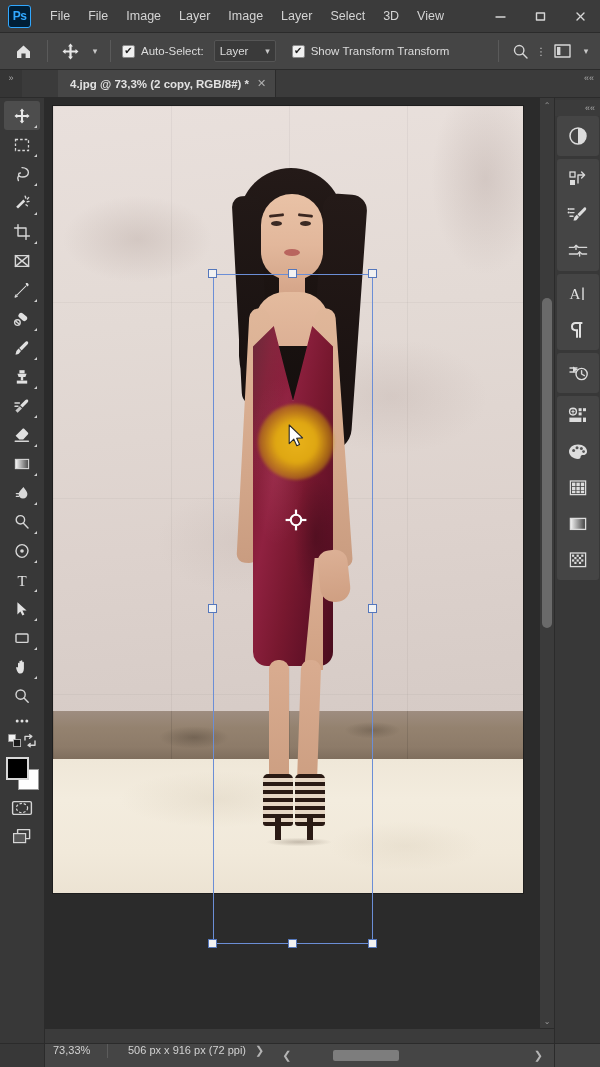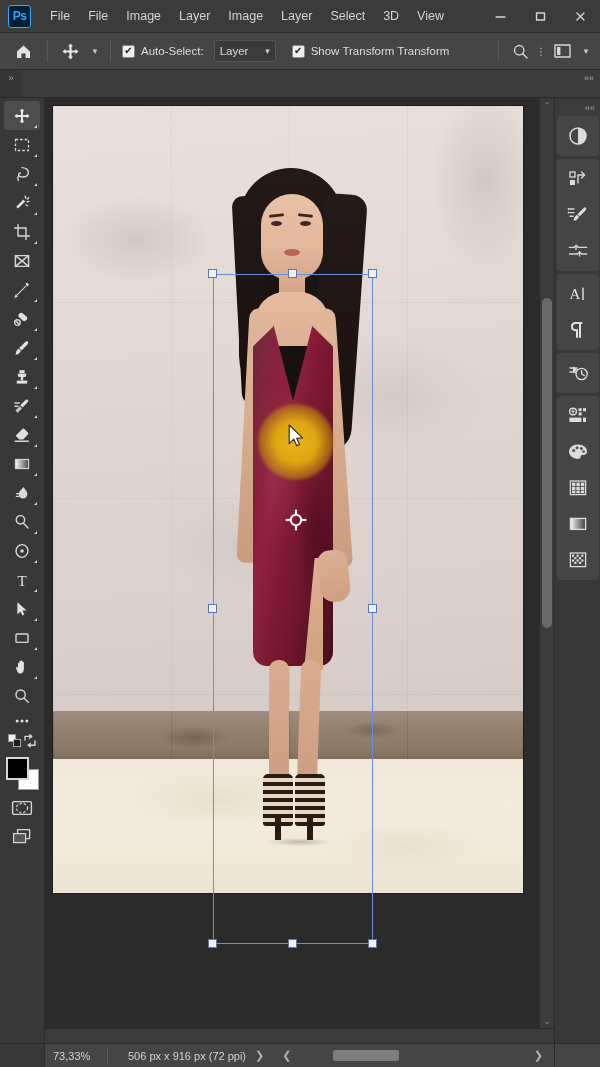--- a/index.html
+++ b/index.html
@@ -414,21 +414,21 @@
   .rail-group {
     background:#454545; border-radius:3px; width:42px;
     display:flex; flex-direction:column; align-items:center;
     padding:2px 0; margin-bottom:3px;
   }
 
   
   .statusbar {
     height: 24px; flex: 0 0 24px;
     background: #454545;
-    display: flex; align-items: center;
+    display: flex; 
     border-top: 1px solid #2b2b2b;
     color: #d2d2d2; font-size: 11px;
   }
   .sb-left { width: 45px; flex: 0 0 45px; background:#383838; height:100%; border-right:1px solid #2b2b2b;}
   .sb-zoom {
     width: 62px; padding-left: 8px; white-space: nowrap;
   }
   .sb-div { width:1px; height:14px; background:#5c5c5c; }
   .sb-doc { padding-left: 20px; white-space: nowrap; flex: 0 0 auto; }
   .sb-arrow { color:#b4b4b4; font-size:11px; padding: 0 9px; }
@@ -526,20 +526,24 @@
             <rect x="4" y="4" width="3.4" height="8" fill="#d6d6d6"></rect>
           </svg>
       </div>
       <div class="opt-caret">▾</div>
     </div>
   </div>
 
   <div class="tabbar">
     <div class="tb-expand">»</div>
     <div class="tb-gap"></div>
+    <div class="doc-tab">
+      <span>4.jpg @ 73,3% (2 copy, RGB/8#) *</span>
+      <span class="x">✕</span>
+    </div>
     <div class="tb-rest"></div>
     <div class="tb-collapse">««</div>
   </div>
 
   <div class="body">
 
     <div class="toolbar">
 
       <div class="tool active">
         <svg width="18" height="18" viewBox="0 0 19 19">

